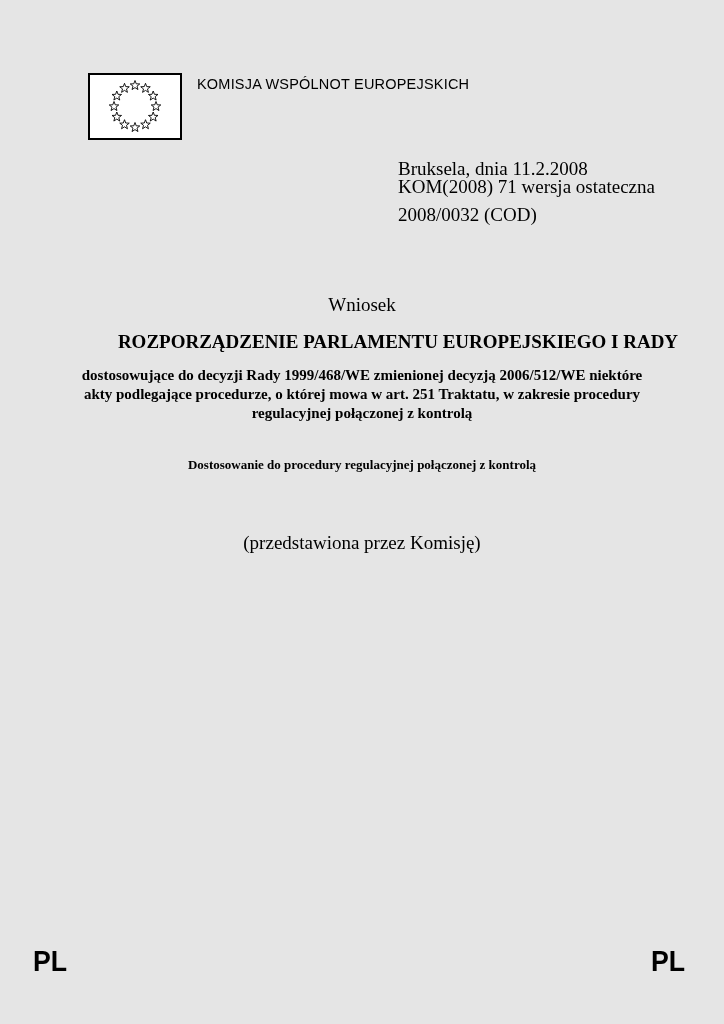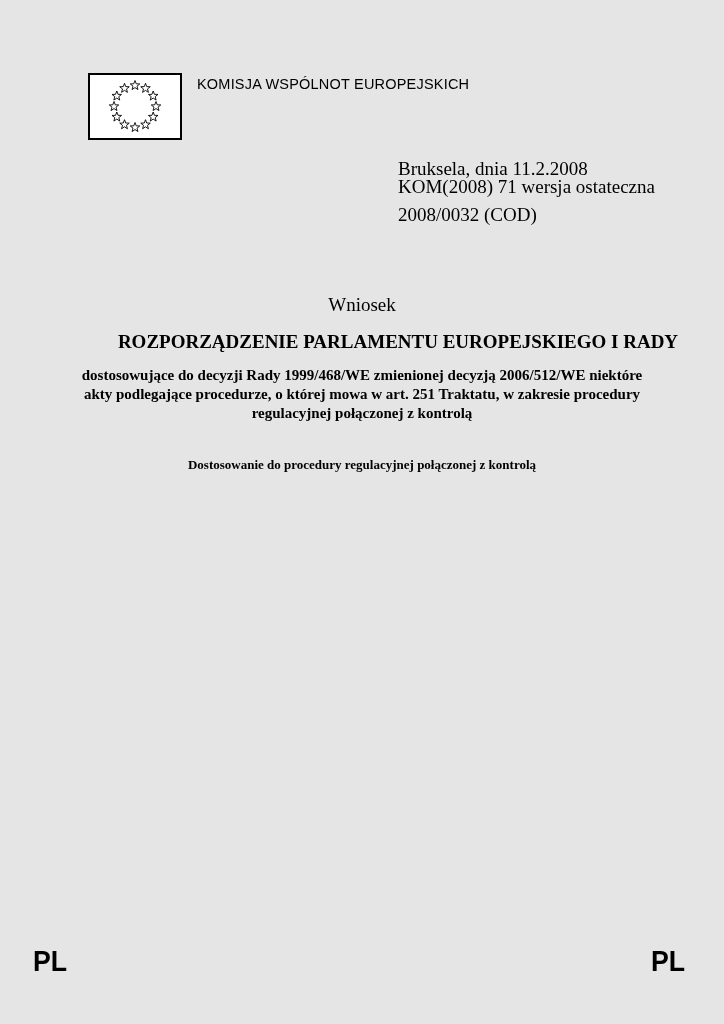--- a/index.html
+++ b/index.html
@@ -111,17 +111,18 @@
   <div class="subtitle">
     <div>dostosowujące do decyzji Rady 1999/468/WE zmienionej decyzją 2006/512/WE niektóre</div>
     <div>akty podlegające procedurze, o której mowa w art. 251 Traktatu, w zakresie procedury</div>
     <div>regulacyjnej połączonej z kontrolą</div>
   </div>
 
   <div class="proc-title">
     <div>Dostosowanie do procedury regulacyjnej połączonej z kontrolą</div>
   </div>
 
+  <div class="center-line presented">(przedstawiona przez Komisję)</div>
 
   <div class="lang-code lang-left">PL</div>
   <div class="lang-code lang-right">PL</div>
 
 </div>
 
 </body></html>

